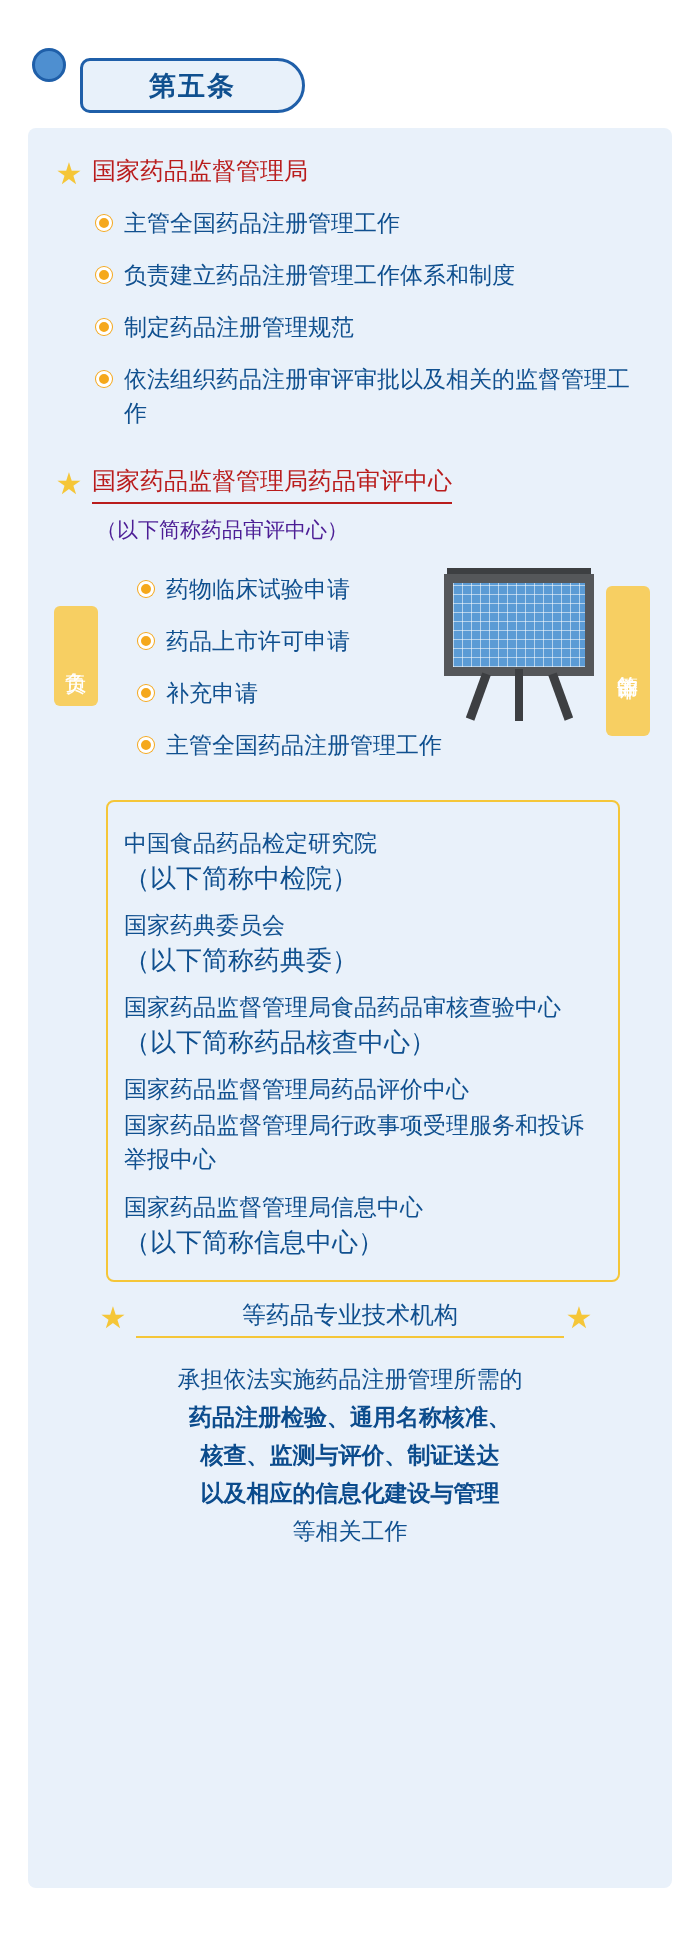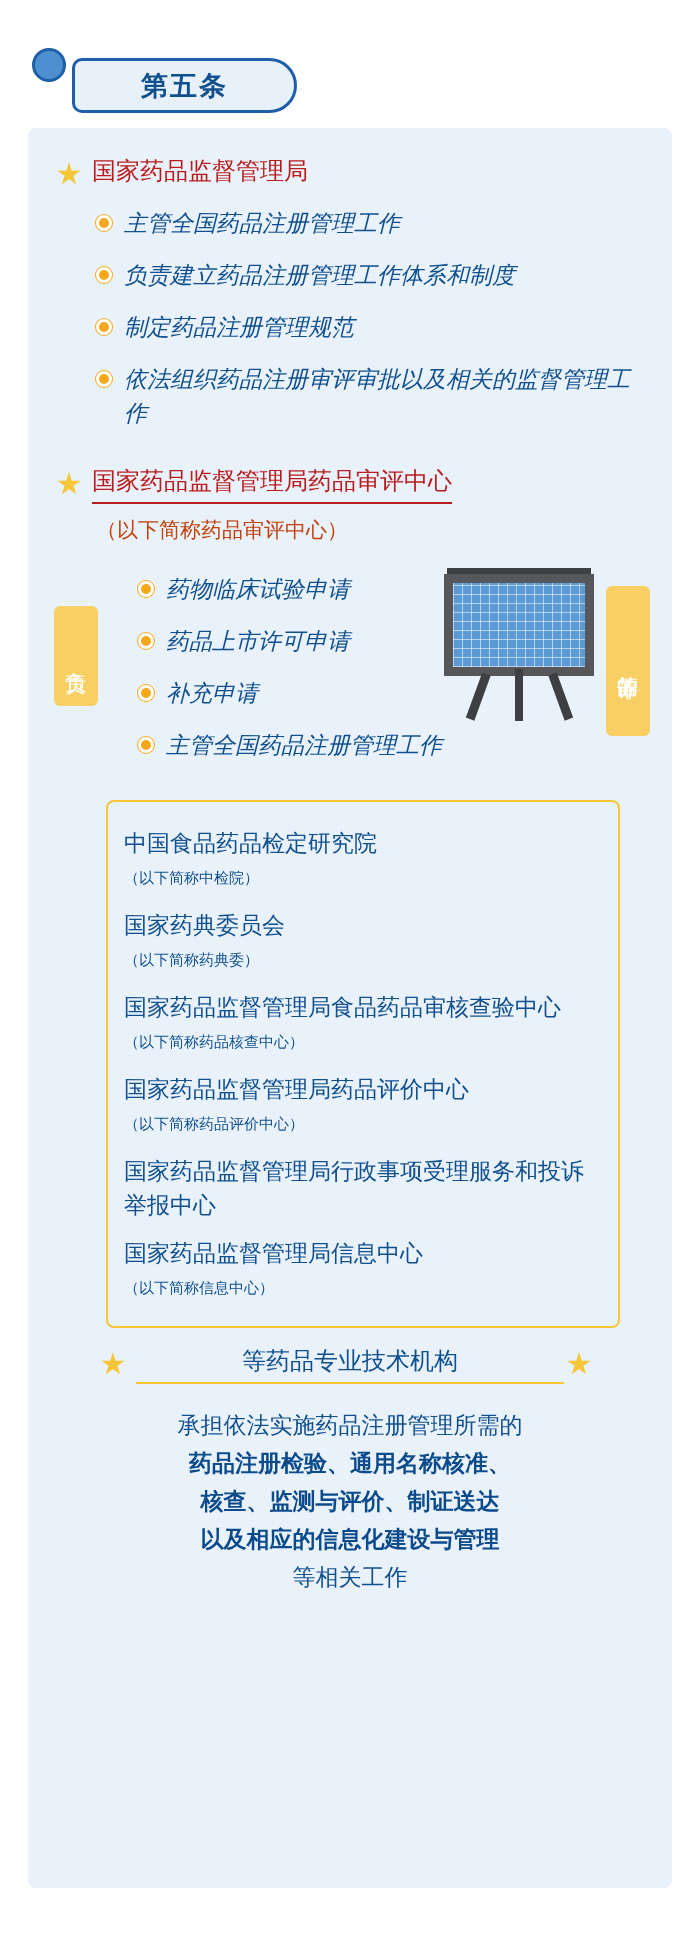--- a/index.html
+++ b/index.html
@@ -32,21 +32,21 @@
     top: 48px;
     width: 34px;
     height: 34px;
     border-radius: 50%;
     background: #4e8fd0;
     border: 3px solid #1f5fa9;
     box-sizing: border-box;
   }
   .header-tab {
     position: absolute;
-    left: 72px;
+    left: 80px;
     top: 58px;
     width: 225px;
     height: 55px;
     background: #e8f1fa;
     border: 3px solid #1f5fa9;
     border-radius: 10px 28px 28px 10px;
     box-sizing: border-box;
     display: flex;
     align-items: center;
     justify-content: center;
@@ -117,25 +117,24 @@
     border: 3px solid #ffffff;
     box-sizing: border-box;
     margin-top: 9px;
     margin-right: 12px;
     box-shadow: 0 0 0 1px #f5a81c;
   }
   .bullet-text {
     color: #10508f;
     font-size: 23px;
     line-height: 34px;
-    font-style: italic;
   }
 
   .sub-note {
-    color: #c2410c;
+    color: #4c1d95;
     font-size: 21px;
     line-height: 32px;
     padding-left: 68px;
     margin-top: 6px;
   }
 
   
   .mid-block {
     position: relative;
     margin-top: 18px;
@@ -241,21 +240,21 @@
     text-align: left;
   }
   .inst-name {
     color: #10508f;
     font-size: 23px;
     line-height: 34px;
     margin-bottom: 2px;
   }
   .inst-alias {
     color: #10508f;
-    font-size: 15px;
+    font-size: 26px;
     line-height: 32px;
     margin-bottom: 14px;
   }
   .inst-group:last-child .inst-alias { margin-bottom: 0; }
 
   
   .foot-star-row {
     display: flex;
     align-items: center;
     justify-content: center;
@@ -372,21 +371,20 @@
       <div class="inst-group">
         <div class="inst-name">国家药典委员会</div>
         <div class="inst-alias">（以下简称药典委）</div>
       </div>
       <div class="inst-group">
         <div class="inst-name">国家药品监督管理局食品药品审核查验中心</div>
         <div class="inst-alias">（以下简称药品核查中心）</div>
       </div>
       <div class="inst-group">
         <div class="inst-name">国家药品监督管理局药品评价中心</div>
-        <div class="inst-alias">（以下简称药品评价中心）</div>
       </div>
       <div class="inst-group">
         <div class="inst-name">国家药品监督管理局行政事项受理服务和投诉举报中心</div>
         <div class="inst-alias"></div>
       </div>
       <div class="inst-group">
         <div class="inst-name">国家药品监督管理局信息中心</div>
         <div class="inst-alias">（以下简称信息中心）</div>
       </div>
     </div>

